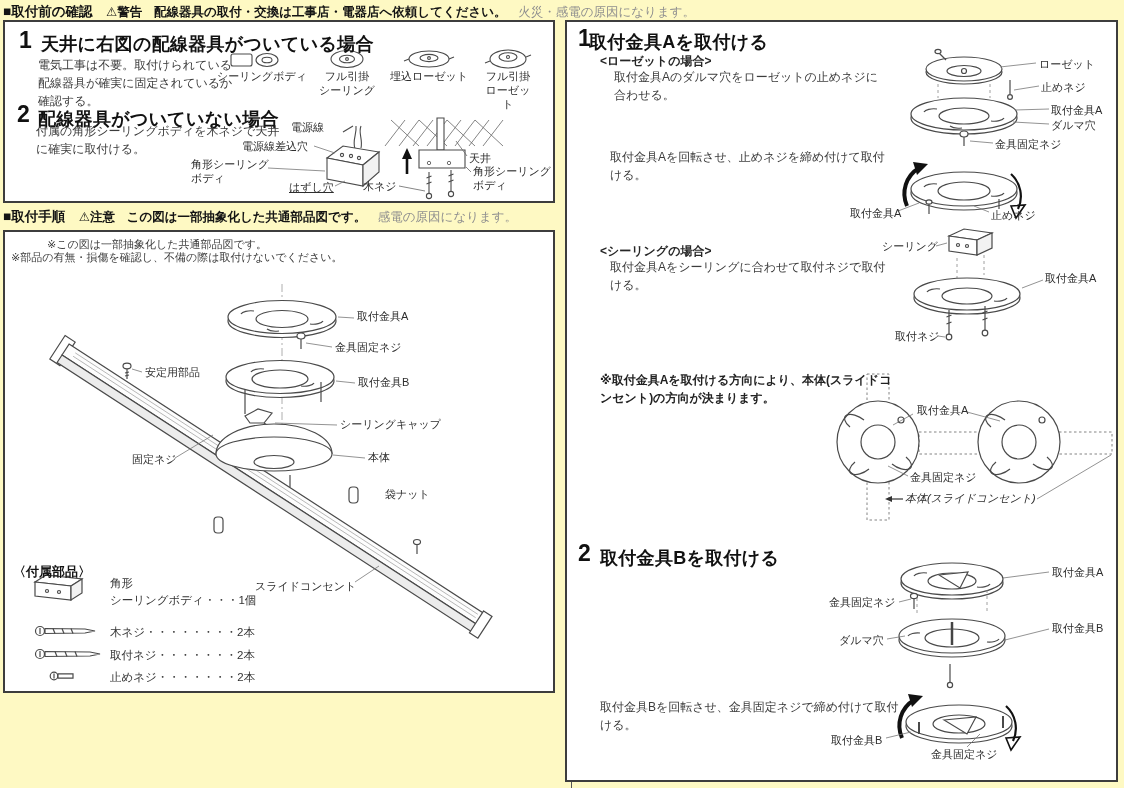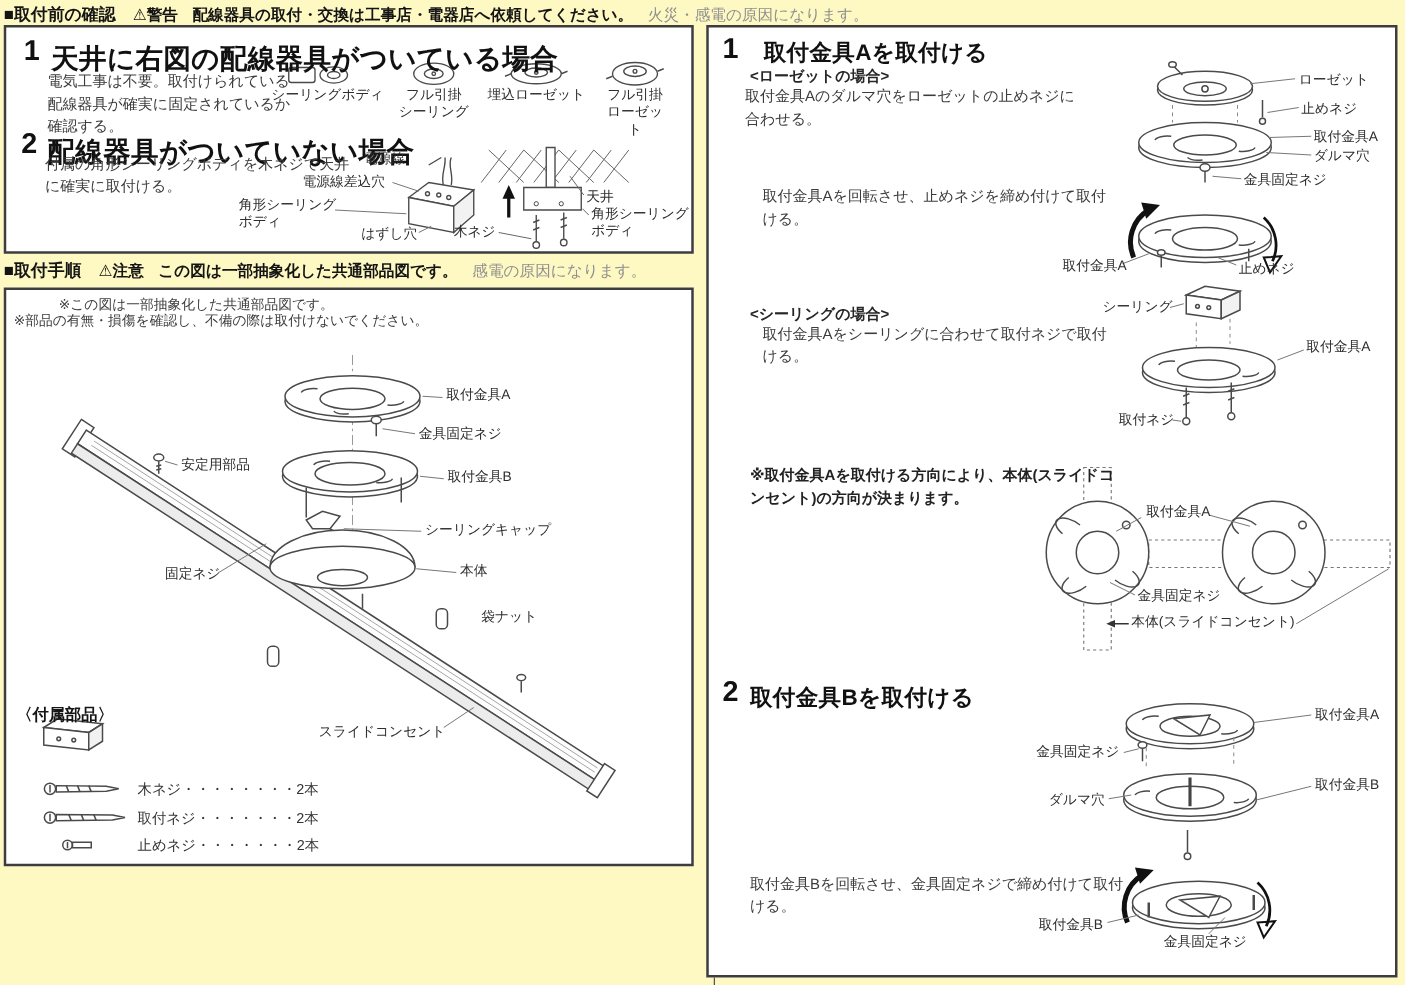--- a/index.html
+++ b/index.html
@@ -5,21 +5,21 @@
   html,body{margin:0;padding:0;background:#e8e8e8;}
   #page{position:relative;width:1124px;height:788px;background:#fef9c3;overflow:hidden;
         font-family:"Liberation Sans","DejaVu Sans",sans-serif;color:#1b1b1b;}
   .box{position:absolute;border:2px solid #3d3d3d;background:#fff;box-sizing:border-box;}
   .secline{position:absolute;font-size:13px;white-space:nowrap;color:#141414;}
   .secline .t{font-weight:700;font-size:13.5px;}
   .secline .w{font-weight:700;font-size:12.5px;margin-left:10px;}
   .secline .m{font-weight:700;font-size:12.5px;margin-left:8px;}
   .gray{color:#8f8f8f;font-weight:400 !important;}
   .num{position:absolute;font-size:23px;font-weight:700;line-height:1;color:#111;}
-  .h1{position:absolute;font-size:22px;font-weight:700;color:#111;letter-spacing:.3px;white-space:nowrap;}
+  .h1{position:absolute;font-size:18px;font-weight:700;color:#111;letter-spacing:.3px;white-space:nowrap;}
   .h1r{font-size:18px;}
   .sub{position:absolute;font-size:12px;font-weight:700;color:#262626;white-space:nowrap;}
   .body-text{position:absolute;font-size:12px;color:#3c3c3c;line-height:1.5;}
   .body-text.b{font-weight:700;color:#222;}
   .lbl{position:absolute;font-size:11px;color:#2e2e2e;line-height:1.25;white-space:pre-line;}
   .lbl.c{text-align:center;transform:translateX(-50%);}
   .note{position:absolute;font-size:11px;color:#3c3c3c;line-height:1.4;white-space:nowrap;}
   .acc-title{position:absolute;font-size:13px;font-weight:700;color:#151515;}
   .acc-item{position:absolute;font-size:11.5px;color:#333;line-height:1.45;white-space:pre-line;}
   svg{position:absolute;left:0;top:0;}
@@ -131,21 +131,21 @@
 ローゼット</span>
 
     <span class="num" style="left:12px;top:81px;">2</span>
     <span class="h1" style="left:33px;top:85px;">配線器具がついていない場合</span>
     <span class="body-text" style="left:31px;top:100px;width:255px;">付属の角形シーリングボディを木ネジで天井に確実に取付ける。</span>
 
     <span class="lbl" style="left:286px;top:99px;">電源線</span>
     <span class="lbl" style="left:237px;top:118px;">電源線差込穴</span>
     <span class="lbl" style="left:186px;top:136px;">角形シーリング
 ボディ</span>
-    <span class="lbl" style="left:284px;top:159px;">はずし穴</span>
+    <span class="lbl" style="left:284px;top:159px;text-decoration:underline;">はずし穴</span>
     <span class="lbl" style="left:464px;top:130px;">天井</span>
     <span class="lbl" style="left:468px;top:143px;">角形シーリング
 ボディ</span>
     <span class="lbl" style="left:358px;top:158px;">木ネジ</span>
   </div>
 
   <div class="secline" style="left:3px;top:208px;">
     <span class="t">■取付手順</span>
     <span class="w"><span>⚠</span><span>注意</span></span>
     <span class="m">この図は一部抽象化した共通部品図です。</span>
@@ -263,20 +263,22 @@
     <span class="lbl" style="left:330px;top:109px;">金具固定ネジ</span>
     <span class="lbl" style="left:140px;top:134px;">安定用部品</span>
     <span class="lbl" style="left:353px;top:144px;">取付金具B</span>
     <span class="lbl" style="left:335px;top:186px;">シーリングキャップ</span>
     <span class="lbl" style="left:127px;top:221px;">固定ネジ</span>
     <span class="lbl" style="left:363px;top:219px;">本体</span>
     <span class="lbl" style="left:380px;top:256px;">袋ナット</span>
     <span class="lbl" style="left:250px;top:348px;">スライドコンセント</span>
 
     <span class="acc-title" style="left:8px;top:331px;">〈付属部品〉</span>
+    <span class="acc-item" style="left:105px;top:343px;">角形
+シーリングボディ・・・1個</span>
     <span class="acc-item" style="left:105px;top:392px;">木ネジ・・・・・・・・2本</span>
     <span class="acc-item" style="left:105px;top:415px;">取付ネジ・・・・・・・2本</span>
     <span class="acc-item" style="left:105px;top:437px;">止めネジ・・・・・・・2本</span>
   </div>
 
   <div class="box" style="left:565px;top:20px;width:553px;height:762px;">
 
     <svg width="549" height="758" viewBox="0 0 549 758" stroke="#4a4a4a" fill="none" stroke-width="1.2">
 
       <g>
@@ -418,44 +420,44 @@
         <path d="M439,684 A30,30 0 0 1 446,719" stroke="#111" stroke-width="2.2"></path>
         <polygon points="439,716 453,715 444,728" fill="none" stroke="#111" stroke-width="1.6"></polygon>
         <g stroke="#777" stroke-width="0.8">
           <line x1="319" y1="716" x2="344" y2="710"></line>
           <line x1="400" y1="725" x2="413" y2="712"></line>
         </g>
       </g>
     </svg>
 
     <span class="num" style="left:11px;top:5px;">1</span>
-    <span class="h1 h1r" style="left:44px;top:8px;">取付金具Aを取付ける</span>
+    <span class="h1 h1r" style="left:22px;top:8px;">取付金具Aを取付ける</span>
 
     <span class="sub" style="left:33px;top:31px;">&lt;ローゼットの場合&gt;</span>
-    <span class="body-text" style="left:29px;top:46px;width:268px;">取付金具Aのダルマ穴をローゼットの止めネジに合わせる。</span>
+    <span class="body-text" style="left:47px;top:46px;width:268px;">取付金具Aのダルマ穴をローゼットの止めネジに合わせる。</span>
     <span class="lbl" style="left:472px;top:36px;">ローゼット</span>
     <span class="lbl" style="left:474px;top:59px;">止めネジ</span>
     <span class="lbl" style="left:484px;top:82px;">取付金具A</span>
     <span class="lbl" style="left:484px;top:97px;">ダルマ穴</span>
     <span class="lbl" style="left:428px;top:116px;">金具固定ネジ</span>
 
     <span class="body-text" style="left:43px;top:126px;width:280px;">取付金具Aを回転させ、止めネジを締め付けて取付ける。</span>
     <span class="lbl" style="left:283px;top:185px;">取付金具A</span>
     <span class="lbl" style="left:424px;top:187px;">止めネジ</span>
 
     <span class="sub" style="left:33px;top:221px;">&lt;シーリングの場合&gt;</span>
     <span class="body-text" style="left:43px;top:236px;width:280px;">取付金具Aをシーリングに合わせて取付ネジで取付ける。</span>
     <span class="lbl" style="left:315px;top:218px;">シーリング</span>
     <span class="lbl" style="left:478px;top:250px;">取付金具A</span>
     <span class="lbl" style="left:328px;top:308px;">取付ネジ</span>
 
     <span class="body-text b" style="left:33px;top:349px;width:298px;">※取付金具Aを取付ける方向により、本体(スライドコンセント)の方向が決まります。</span>
     <span class="lbl" style="left:350px;top:382px;">取付金具A</span>
     <span class="lbl" style="left:343px;top:449px;">金具固定ネジ</span>
-    <span class="lbl" style="left:338px;top:470px;">本体(スライドコンセント)</span>
+    <span class="lbl" style="left:338px;top:470px;font-style:italic;">本体(スライドコンセント)</span>
 
     <span class="num" style="left:11px;top:520px;">2</span>
     <span class="h1 h1r" style="left:33px;top:524px;">取付金具Bを取付ける</span>
     <span class="lbl" style="left:485px;top:544px;">取付金具A</span>
     <span class="lbl" style="left:262px;top:574px;">金具固定ネジ</span>
     <span class="lbl" style="left:485px;top:600px;">取付金具B</span>
     <span class="lbl" style="left:272px;top:612px;">ダルマ穴</span>
 
     <span class="body-text" style="left:33px;top:676px;width:300px;">取付金具Bを回転させ、金具固定ネジで締め付けて取付ける。</span>
     <span class="lbl" style="left:264px;top:712px;">取付金具B</span>

